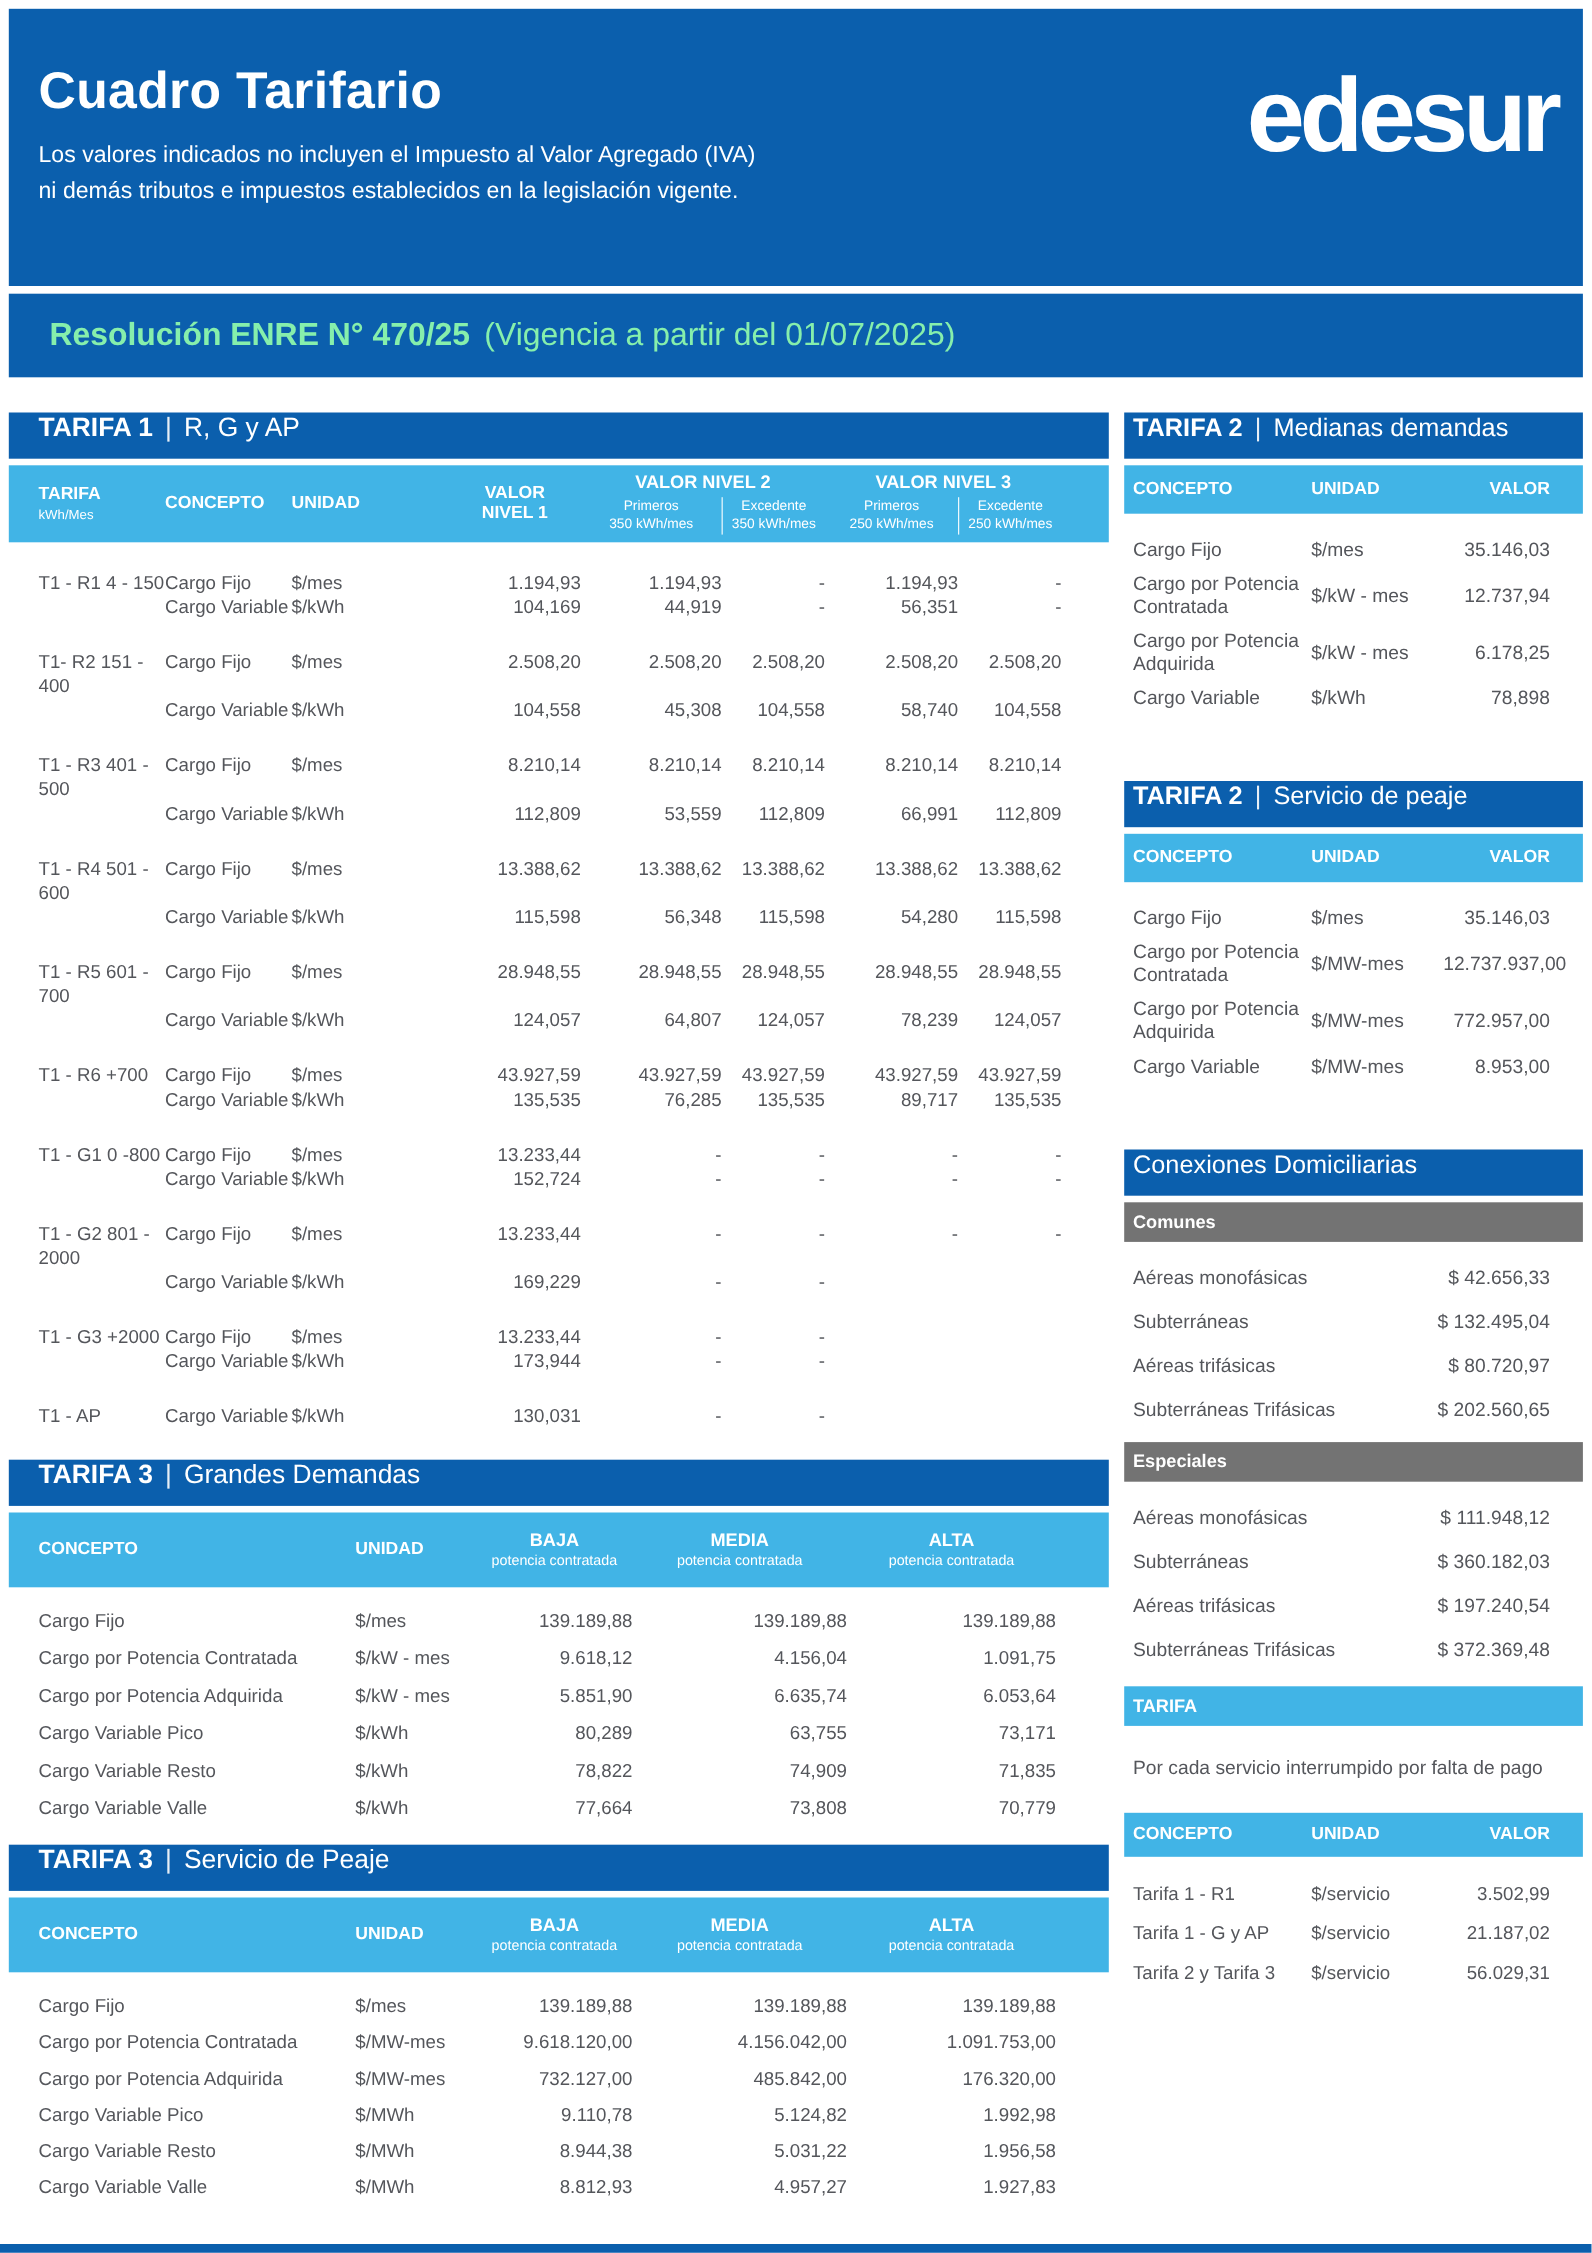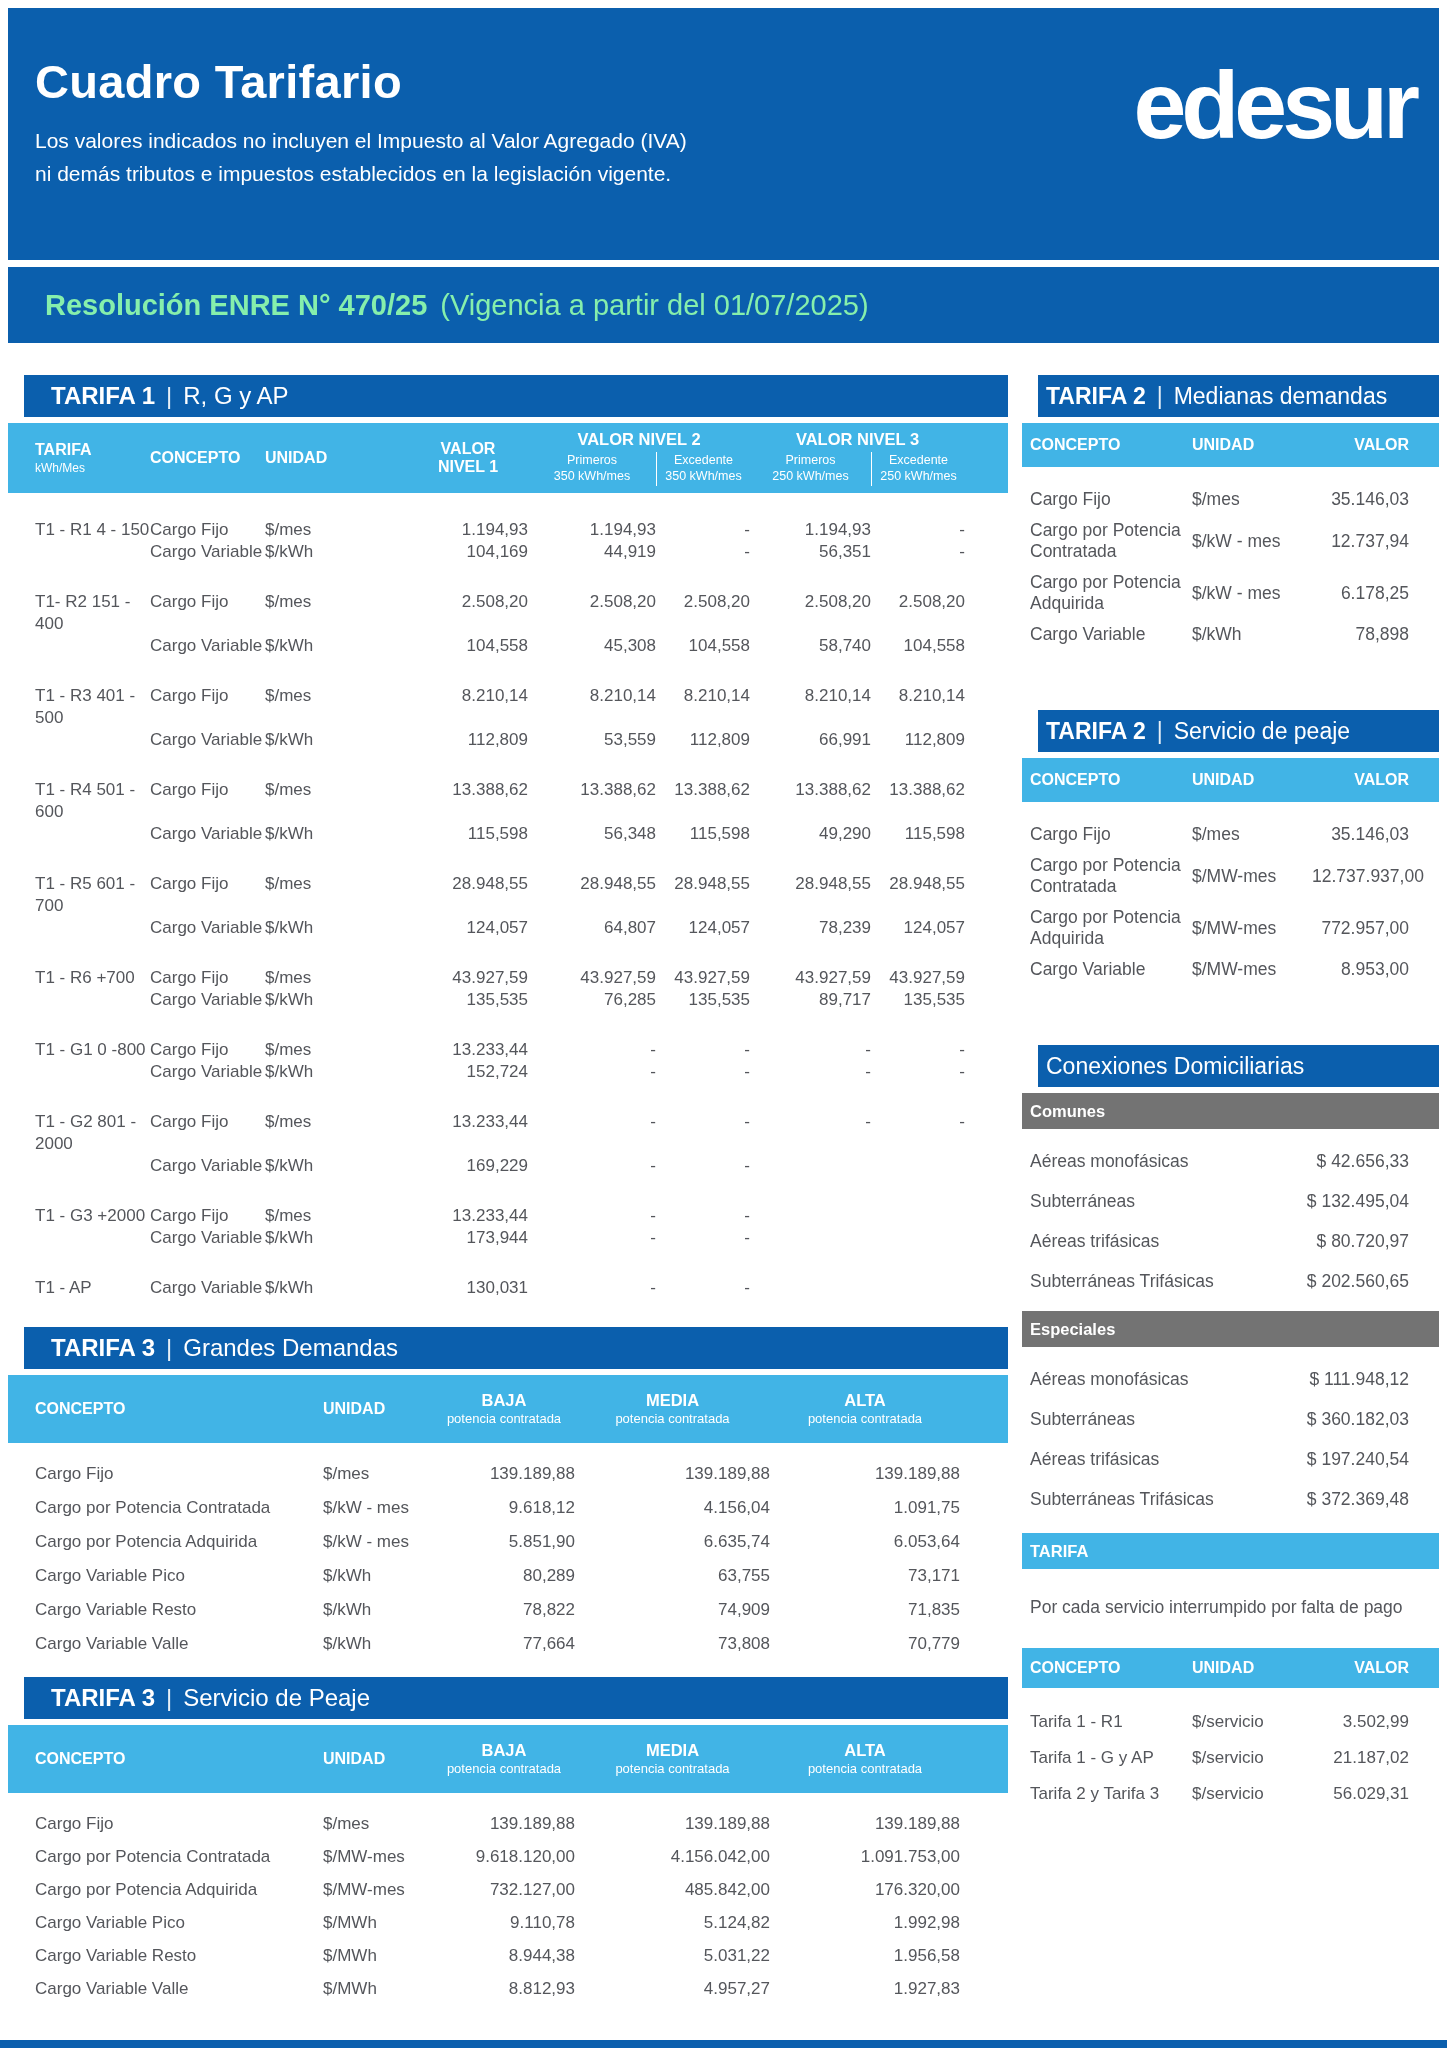--- a/index.html
+++ b/index.html
@@ -16,21 +16,21 @@
   
   .resolution { margin-top:7px; background:#0b5fad; height:76px; display:flex; align-items:center; padding-left:37px; color:#86efac; font-size:29px; }
   .resolution .b { font-weight:700; }
   .resolution .r { font-weight:400; margin-left:13px; }
 
   
   .cols { margin-top:32px; display:flex; gap:14px; align-items:flex-start; }
   .left { width:1000px; flex:none; }
   .right { width:417px; flex:none; }
 
-  .sec-head { background:#0b5fad; color:#fff; height:42px; display:flex; align-items:center; padding-left:27px; font-size:24px;margin-left:16px; }
+  .sec-head { background:#0b5fad; color:#fff; height:42px; display:flex; align-items:flex-start; padding-left:27px; font-size:24px; }
   .right .sec-head { padding-left:8px; font-size:23px; }
   .sec-head .b { font-weight:700; }
   .sec-head .sep { margin:0 11px; font-weight:400; opacity:.9; }
   .sec-head .r { font-weight:400; }
   .gap { height:6px; }
   .num { text-align:right; }
 
   
   .t1-band { background:#41b4e6; height:70px; display:grid; grid-template-columns:142px 115px 88px 175px 222px 215px; align-items:center; color:#fff; }
   .t1-band .h { font-weight:700; font-size:16px; }
@@ -223,21 +223,21 @@
               <div class="cell num">13.388,62</div>
               <div class="cell num">13.388,62</div>
               <div class="cell num">13.388,62</div>
               <div class="cell num">13.388,62</div>
               <div class="cell c1"></div>
               <div class="cell">Cargo Variable</div>
               <div class="cell">$/kWh</div>
               <div class="cell num">115,598</div>
               <div class="cell num">56,348</div>
               <div class="cell num">115,598</div>
-              <div class="cell num">49,290</div>
+              <div class="cell num">54,280</div>
               <div class="cell num">115,598</div>
             </div>
             <div class="t1-group">
               <div class="cell c1">T1 - R5 601 - 700</div>
               <div class="cell">Cargo Fijo</div>
               <div class="cell">$/mes</div>
               <div class="cell num">28.948,55</div>
               <div class="cell num">28.948,55</div>
               <div class="cell num">28.948,55</div>
               <div class="cell num">28.948,55</div>

